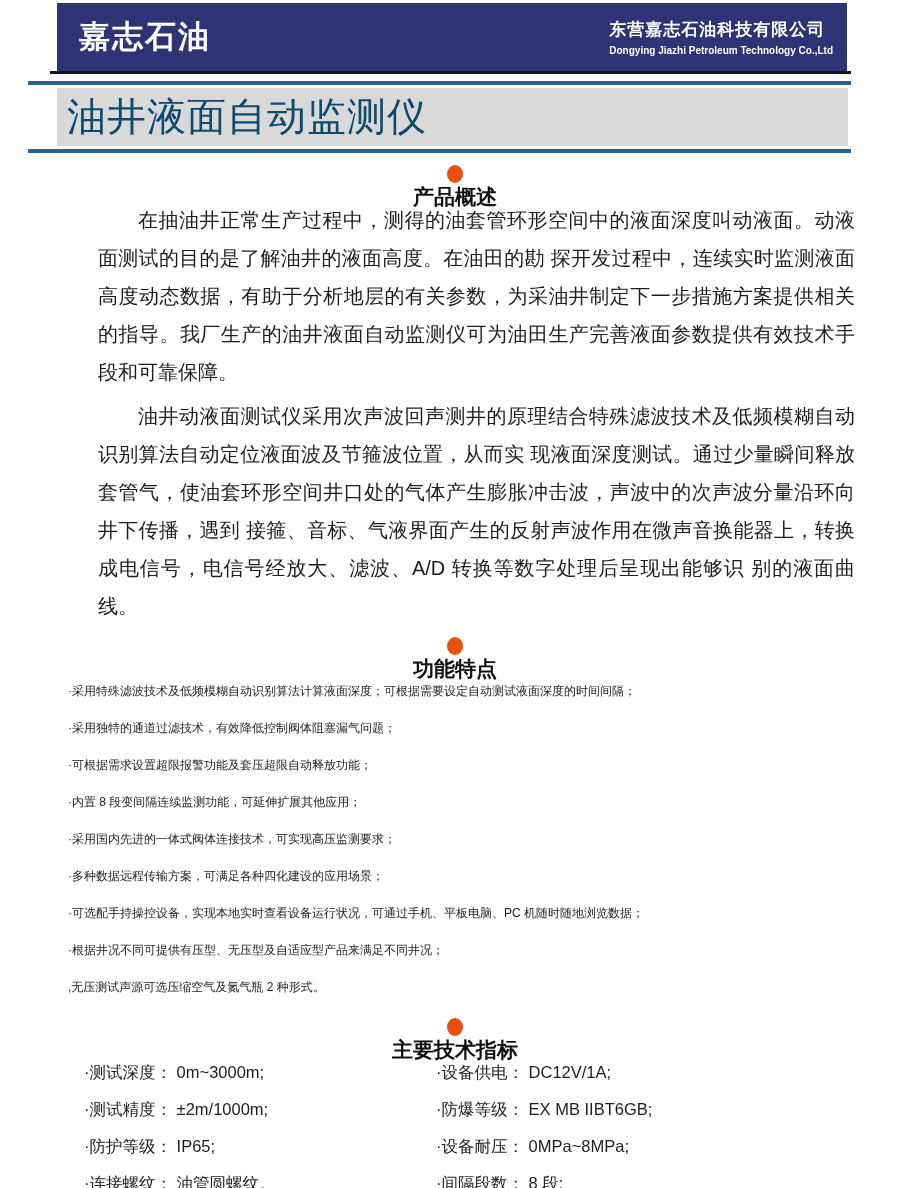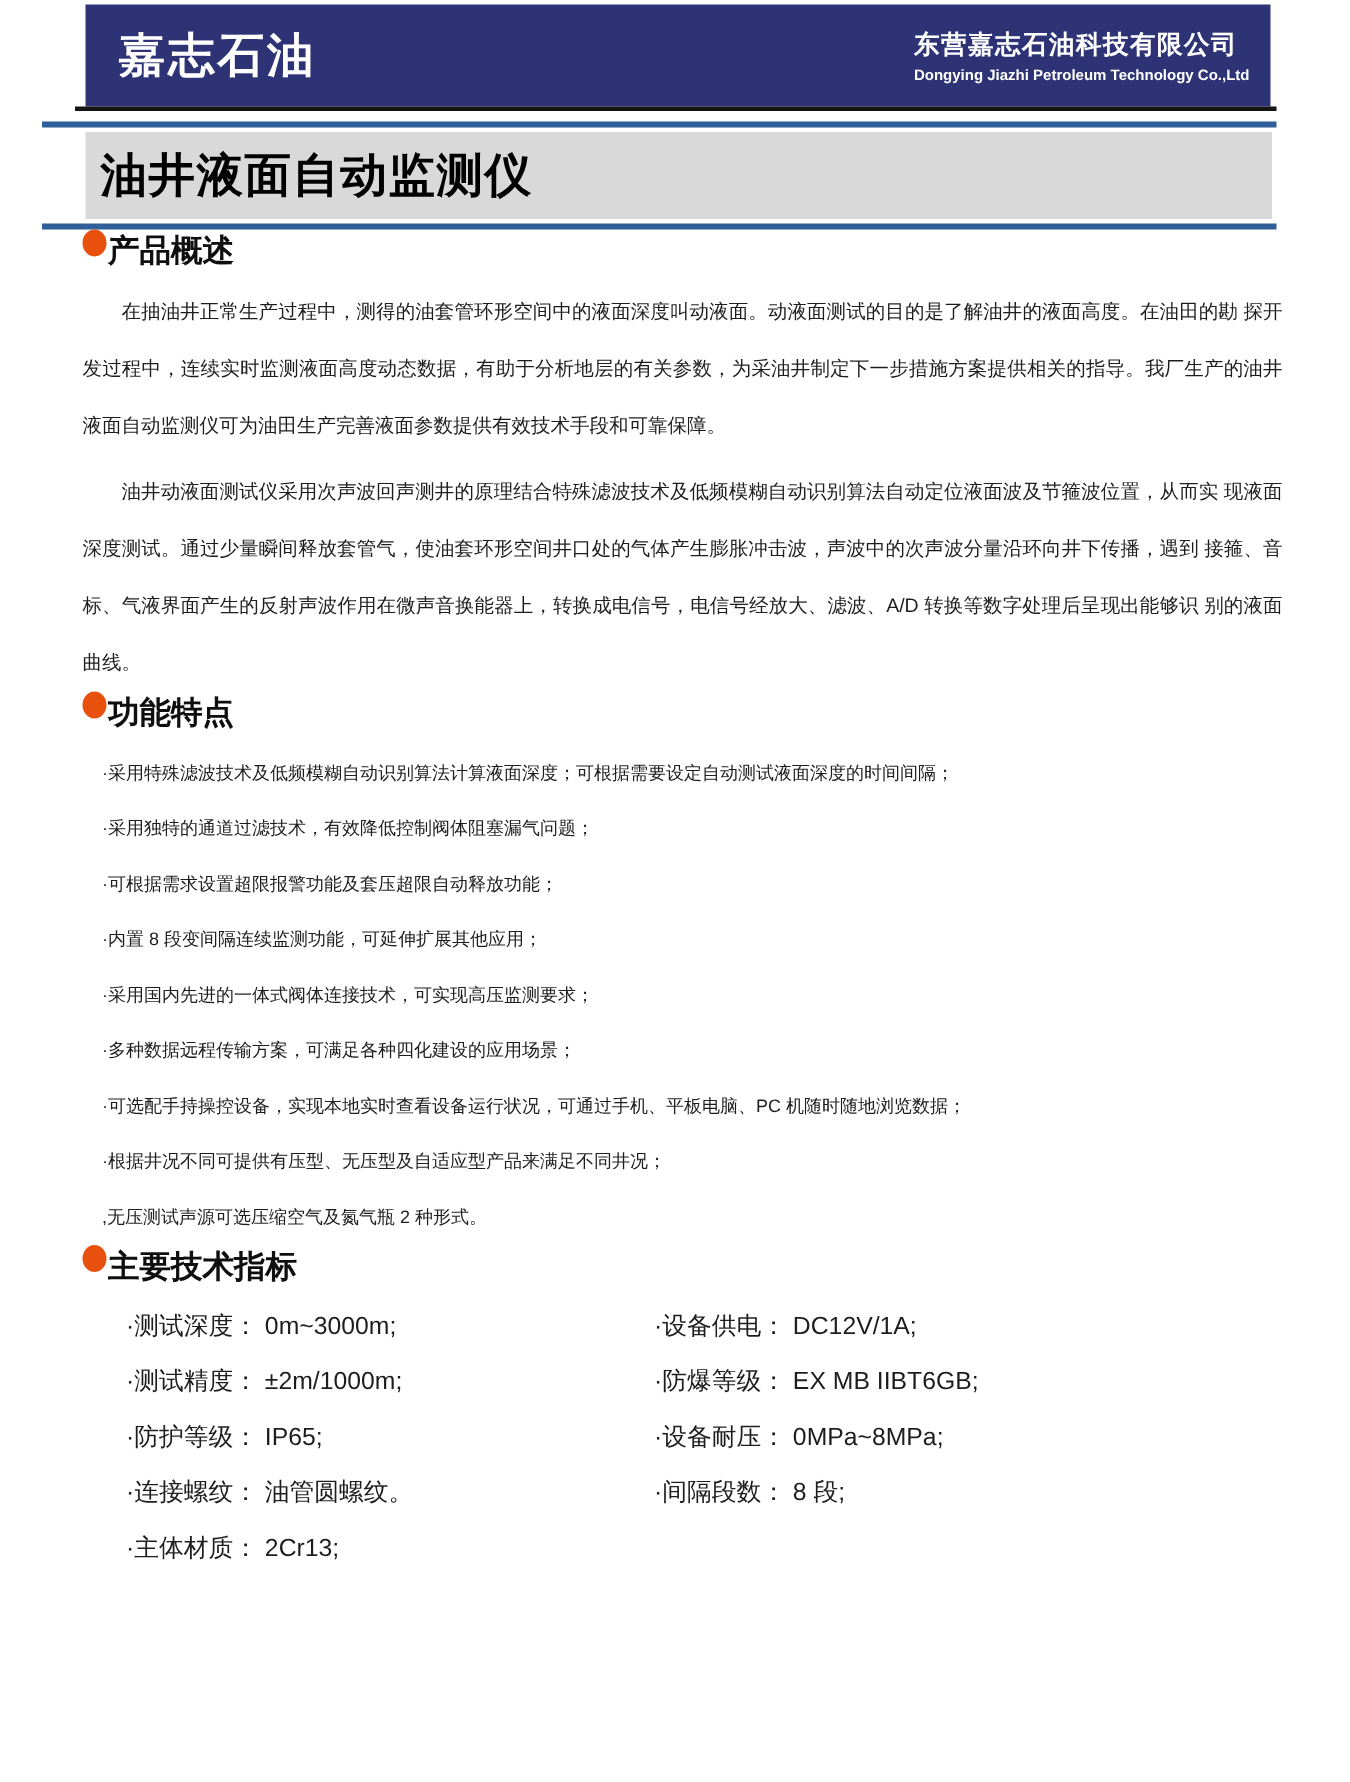--- a/index.html
+++ b/index.html
@@ -21,29 +21,29 @@
   .header-underline { margin-left:50px; width:801px; height:3px; background:#141414; }
 
   .blue-rule { margin-left:28px; width:823px; height:4px; background:#2f5f98; }
   .rule-top { margin-top:7px; }
   .rule-bottom { margin-top:3px; }
 
   .title-bar {
     margin:3px 0 0 57px; width:791px; height:58px; background:#d9d9d9;
     display:flex; align-items:center; padding-left:10px;
   }
-  .doc-title { font-size:31px; font-weight:bold; color:#000000; letter-spacing:1px; }
+  .doc-title { font-size:39px; font-weight:normal; color:#0c4a6e; letter-spacing:1px; }
 
   .content { padding:0 45px 0 55px; color:#1d1d1d; }
 
-  .section-heading { display:flex; align-items:flex-start; height:30px; }
+  .section-heading { display:flex; align-items:center; margin-top:12px; height:30px;flex-direction:column; }
   .bullet { width:16px; height:18px; border-radius:50%; background:#e8500e; flex:none; margin-right:1px; }
   .heading-text { font-size:21px; font-weight:bold; color:#0f0f0f; }
 
-  .para { margin-top:6px; font-size:13px; line-height:38px; text-align:justify; text-indent:2em; }
+  .para { margin-top:6px; font-size:20px; line-height:38px; text-align:justify; text-indent:2em;margin-left:43px; }
 
   .features { margin-top:6px; }
   .feature-item { font-size:12px; line-height:37px; padding-left:13px; text-align:justify; }
 
   .specs { margin-top:6px; display:grid; grid-template-columns:352px auto; padding-left:29px; }
   .spec-item { font-size:16.5px; line-height:37px; }
 </style>
 </head>
 <body>
 

